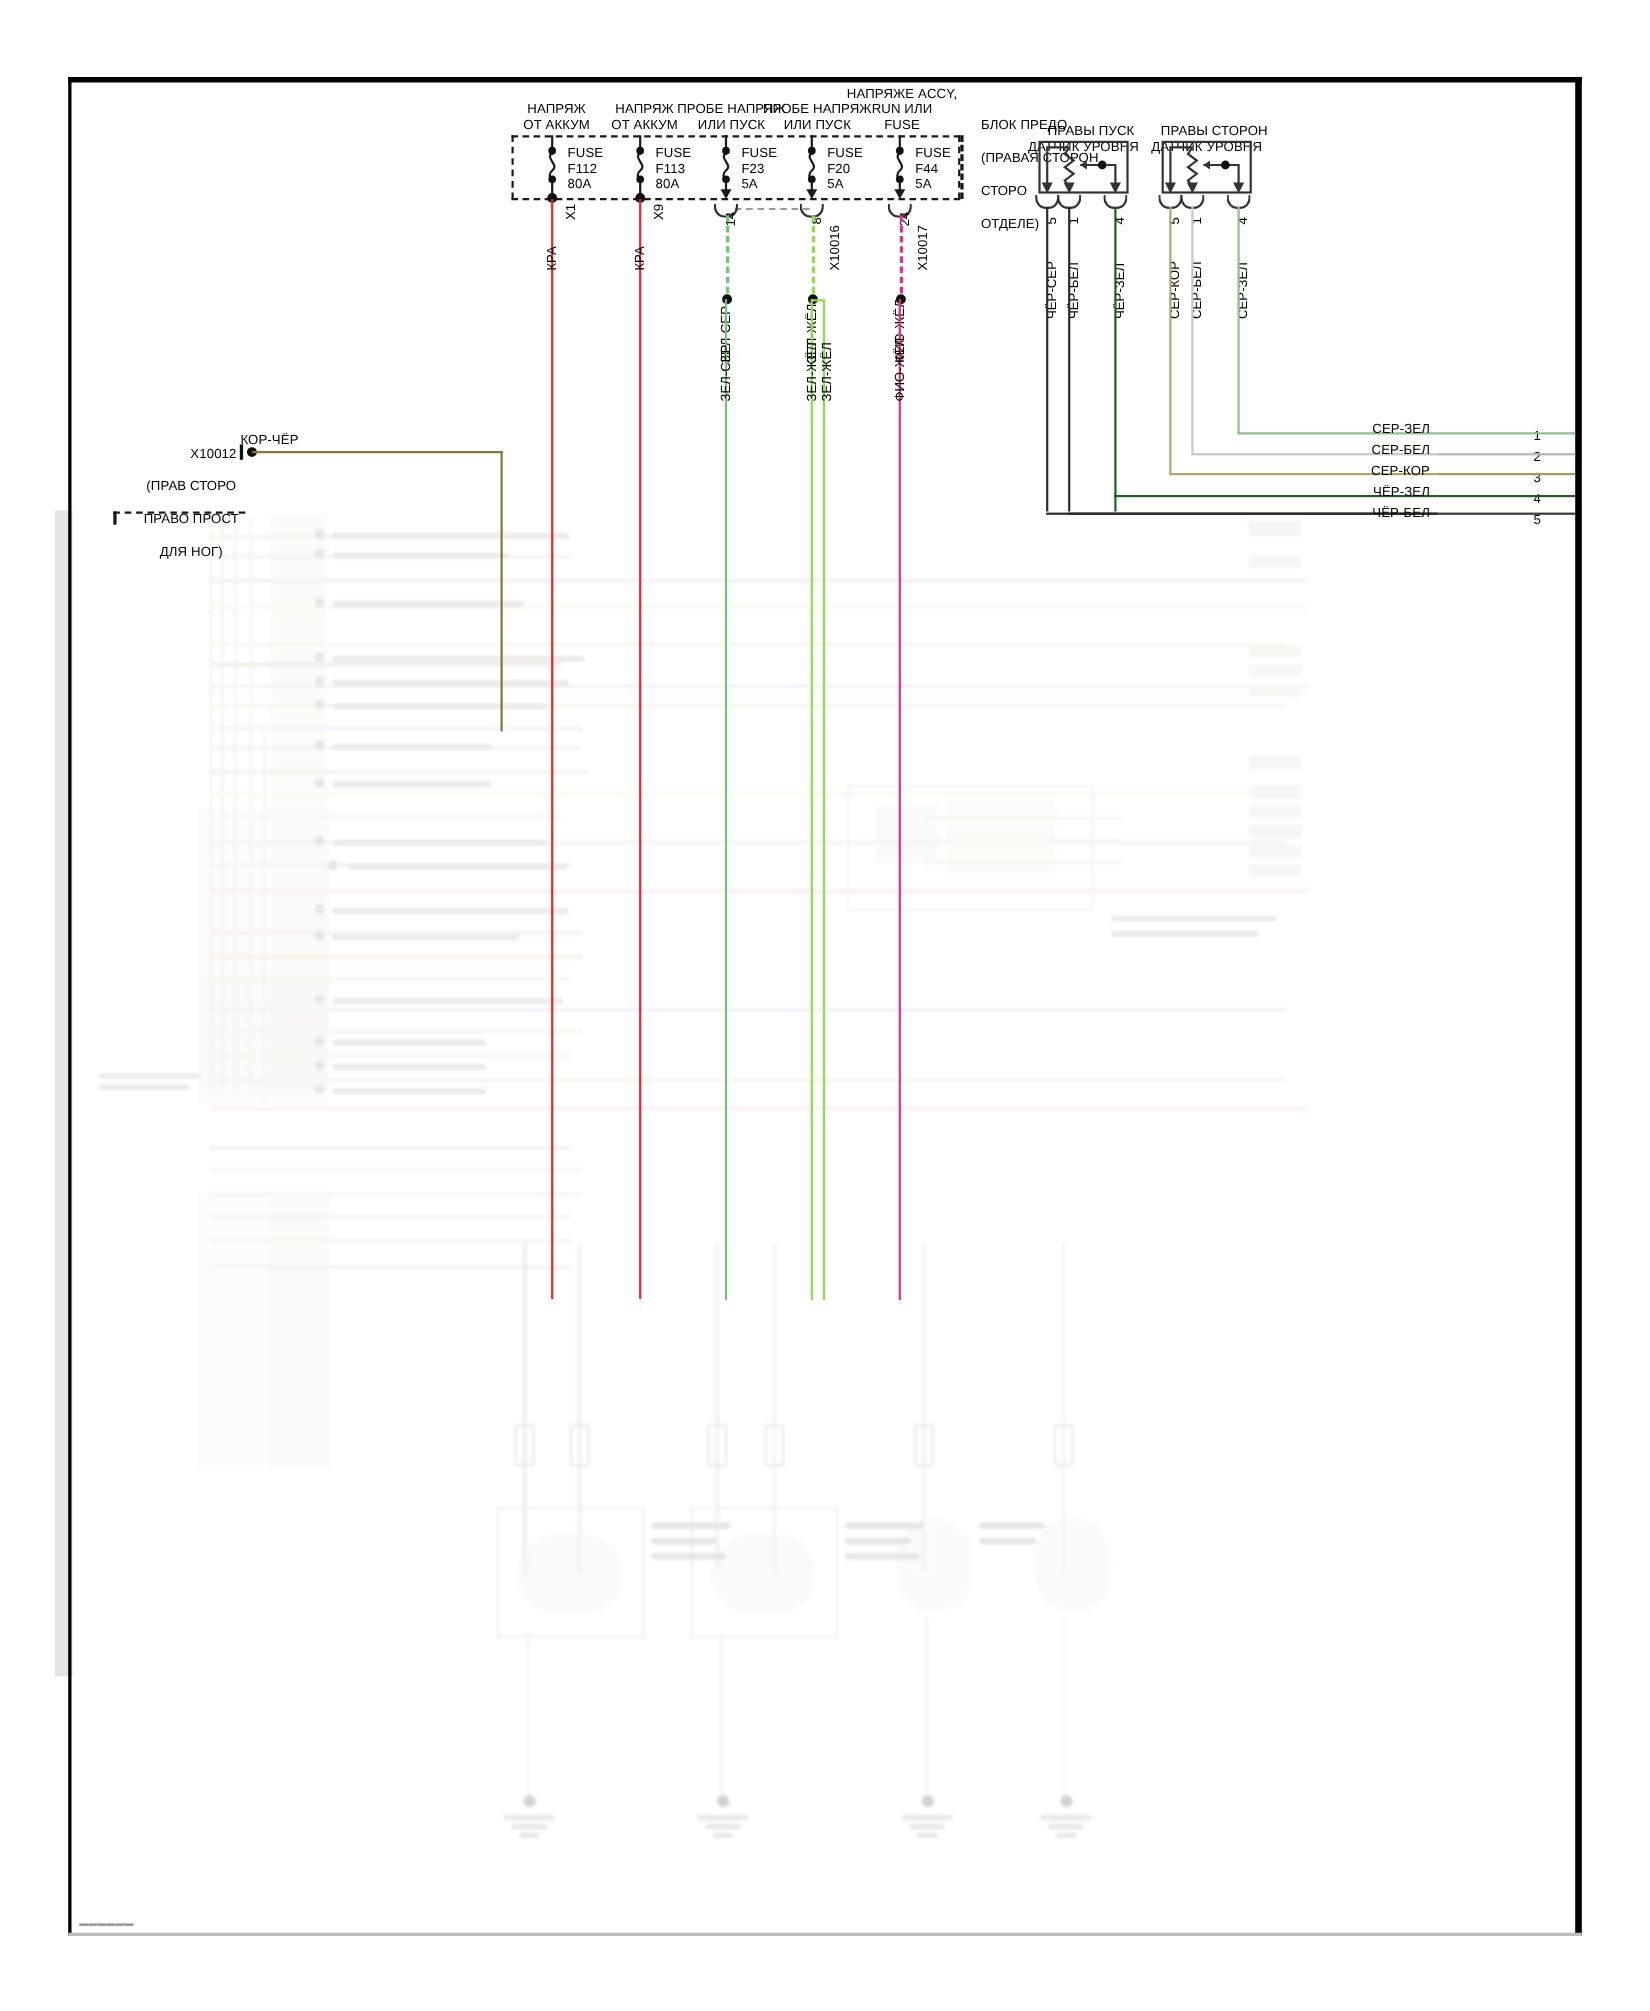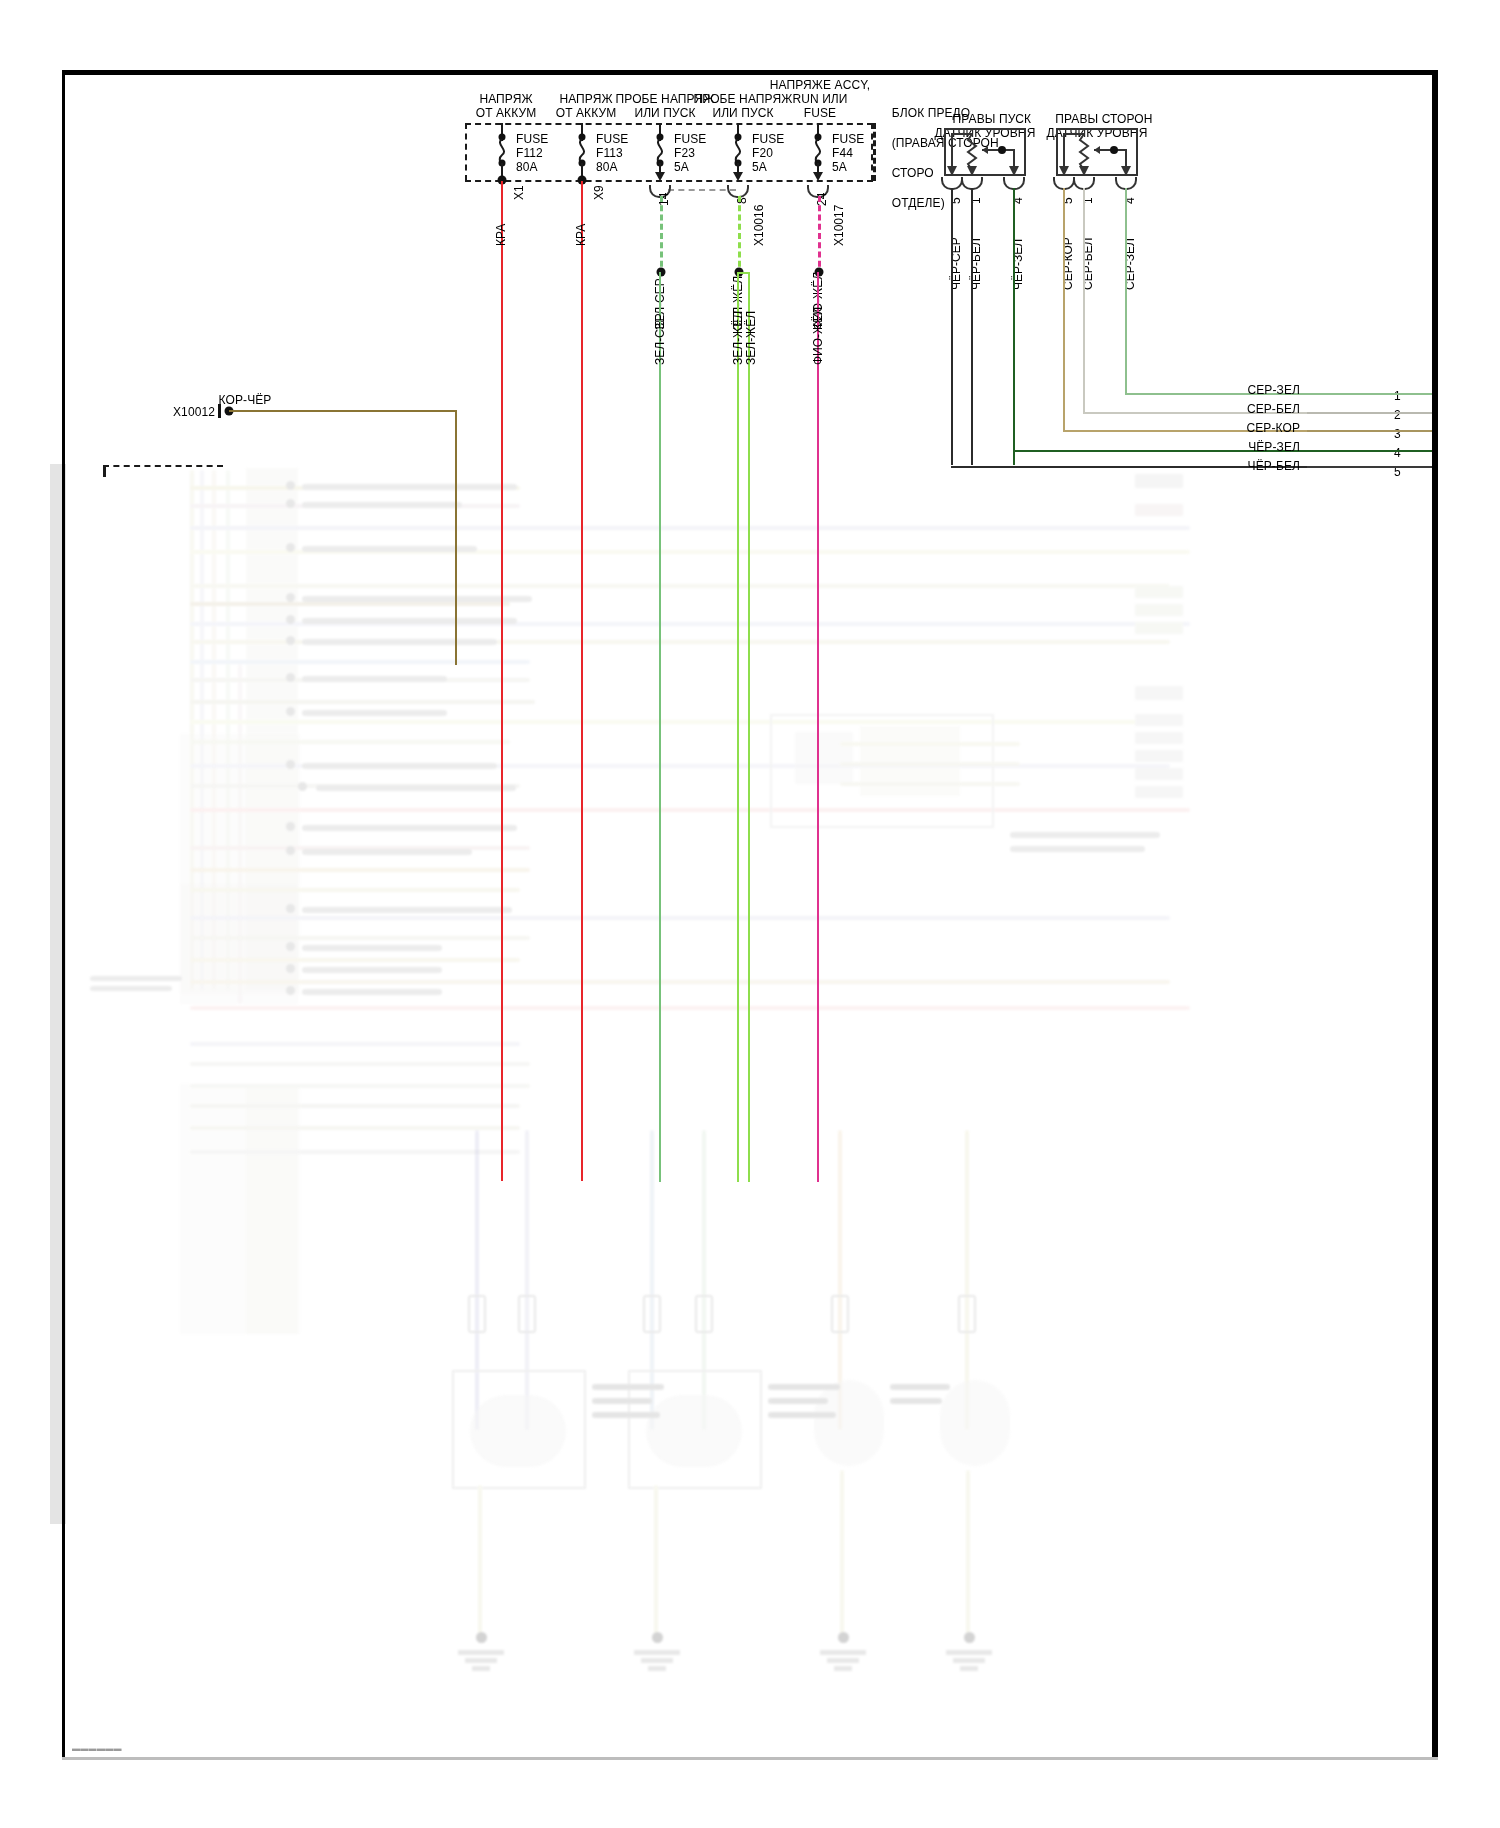--- a/index.html
+++ b/index.html
@@ -436,20 +436,25 @@
   <div class="lbl r" style="left:1300px;top:459px;">ЧЁР-БЕЛ</div>
   <div class="lbl" style="left:1394px;top:465px;">5</div>
 
   <div class="wh" style="left:1307px;top:393px;width:125px;background:#8ec08e;"></div>
   <div class="wh" style="left:1307px;top:412px;width:125px;background:#b9b9b0;"></div>
   <div class="wh" style="left:1307px;top:430px;width:125px;background:#a8955f;"></div>
   <div class="wh" style="left:1307px;top:450px;width:125px;background:#1f5f22;"></div>
   <div class="wh" style="left:1307px;top:466px;width:125px;background:#3a3a3a;"></div>
 
   <div class="lbl r" style="left:215px;top:405px;">X10012</div>
+  <div class="lbl c" style="left:167px;top:419px;width:220px;line-height:15px;">
+    <span>(ПРАВ СТОРО</span><br>
+    <span>ПРАВО ПРОСТ</span><br>
+    <span>ДЛЯ НОГ)</span>
+  </div>
   <div style="position:absolute;left:218px;top:404px;width:3px;height:14px;background:#111;"></div>
   <div class="splice" style="left:229px;top:411px;"></div>
   <div class="lbl c" style="left:245px;top:393px;">КОР-ЧЁР</div>
   <div class="wh" style="left:229px;top:410px;width:228px;background:#8a7434;"></div>
   <div class="wv" style="left:455px;top:410px;height:255px;background:#8a7434;"></div>
 
   <div class="dash-h" style="left:103px;top:465px;width:120px;border-top-color:#1a1a1a;"></div>
   <div class="dash-v" style="left:103px;top:465px;height:12px;border-left-color:#1a1a1a;"></div>
 
   <div class="tinycap" style="left:72px;top:1744px;">▬▬▬▬▬▬</div>

